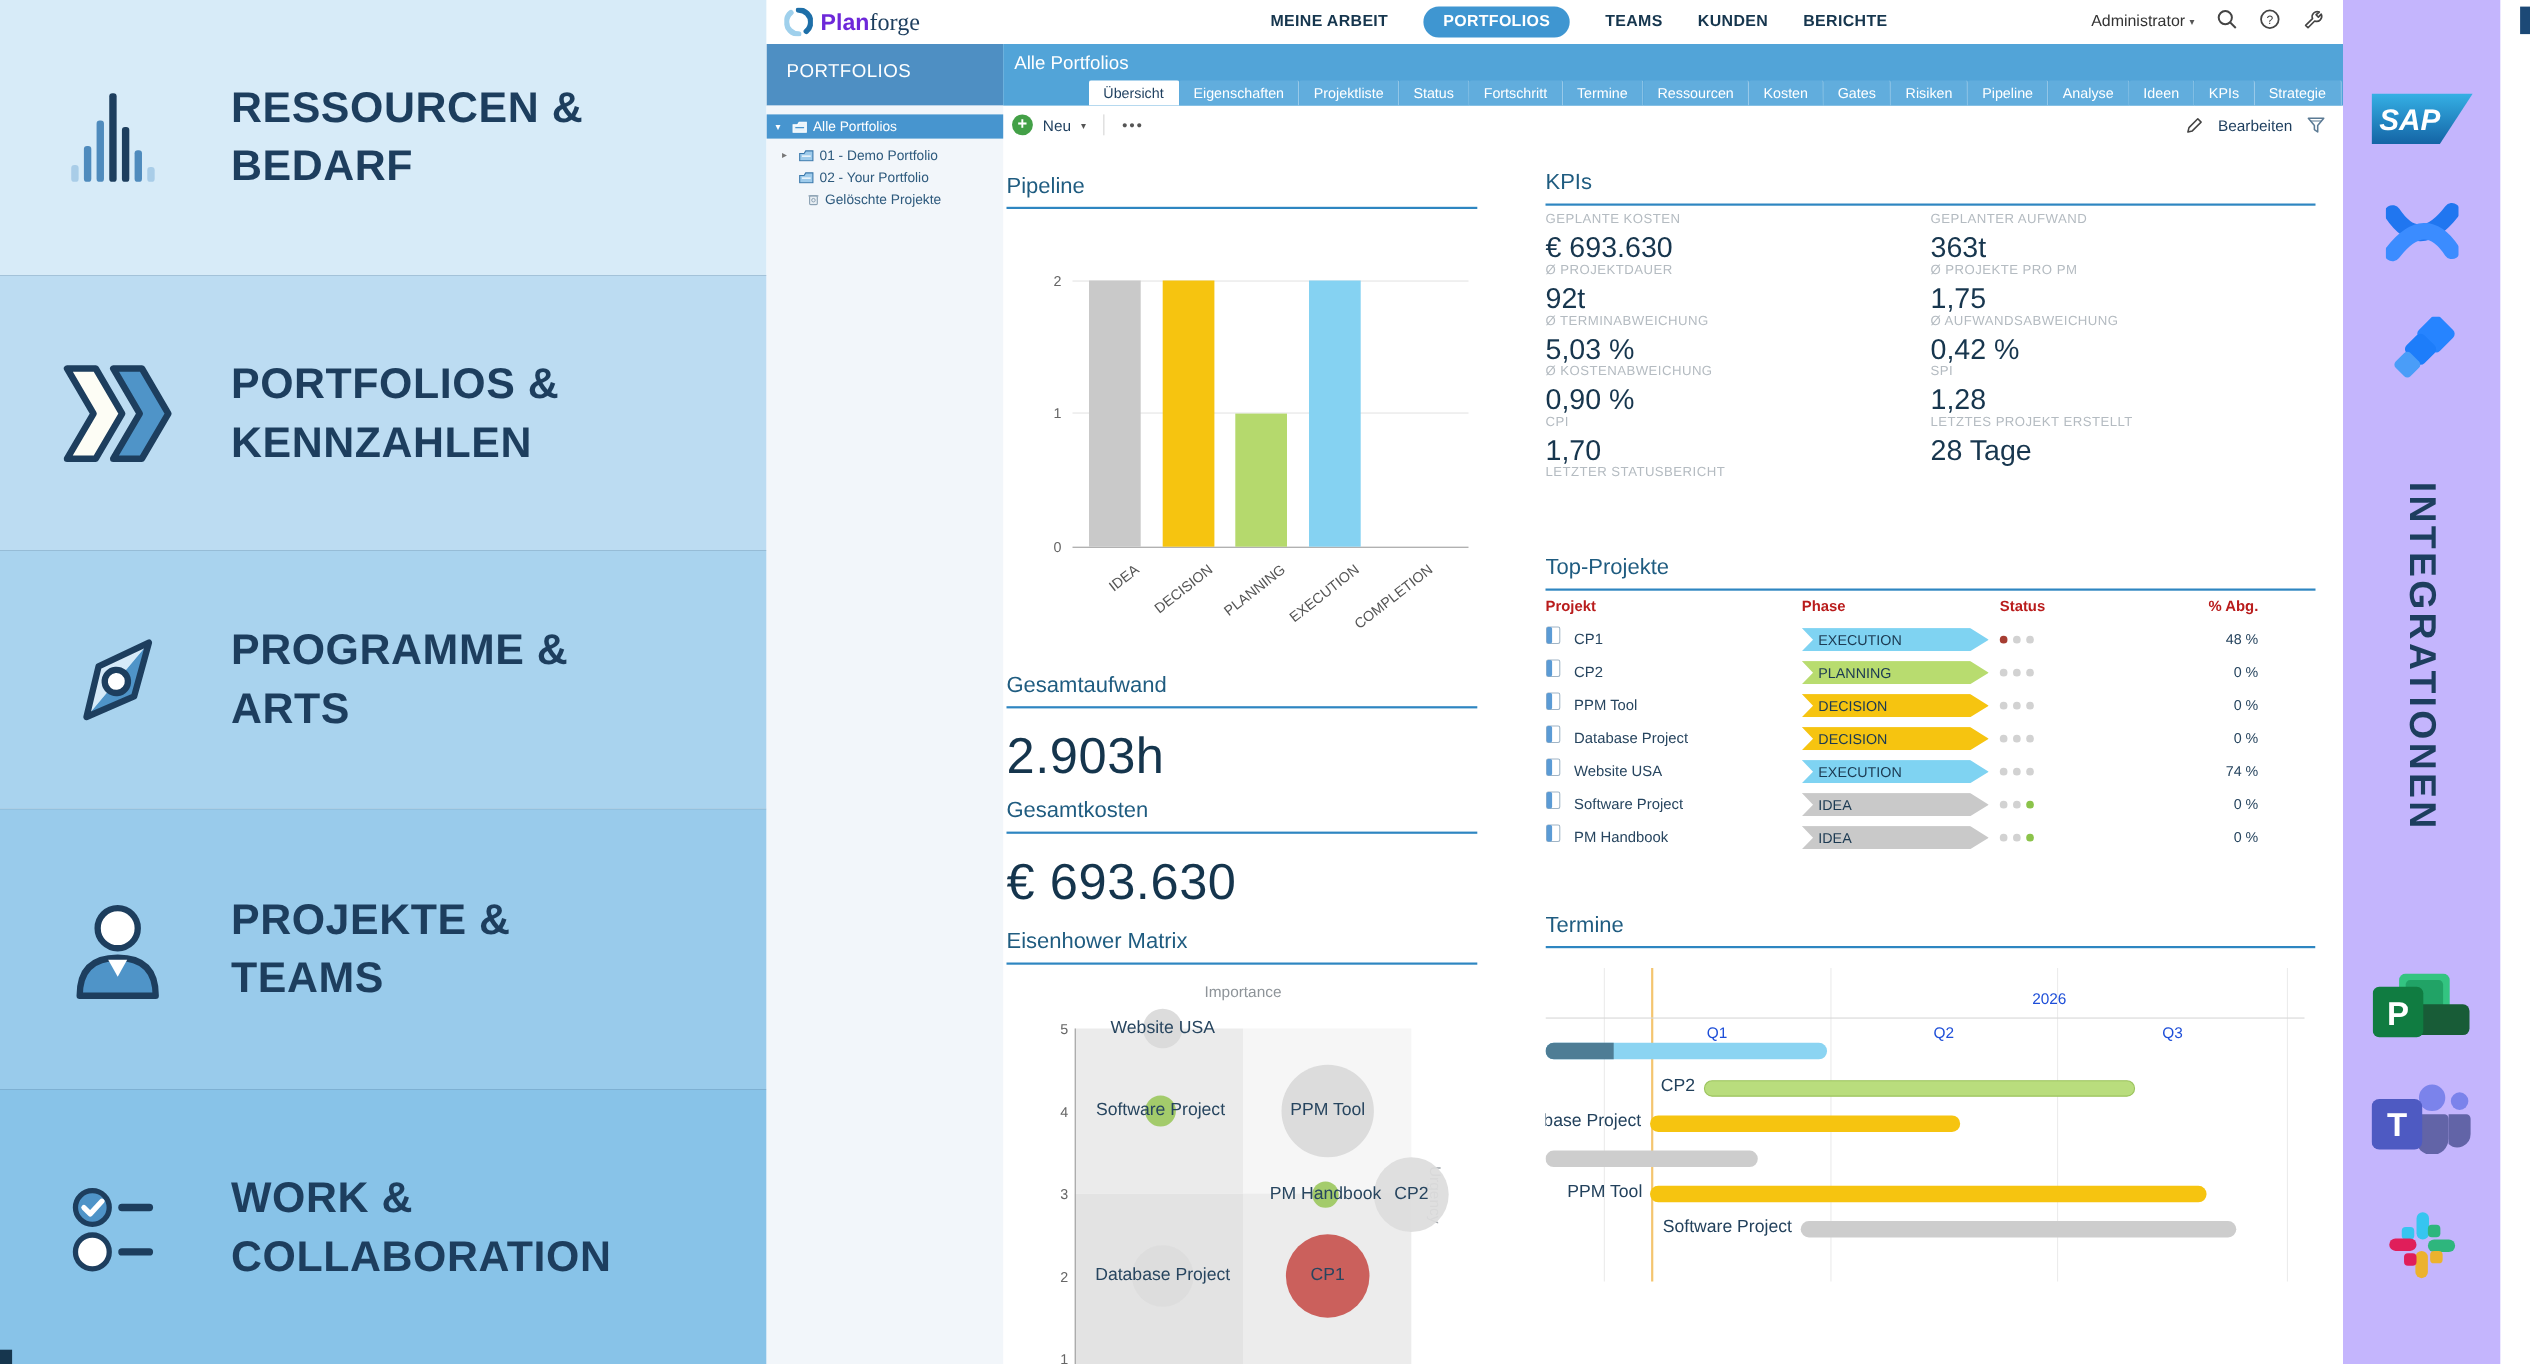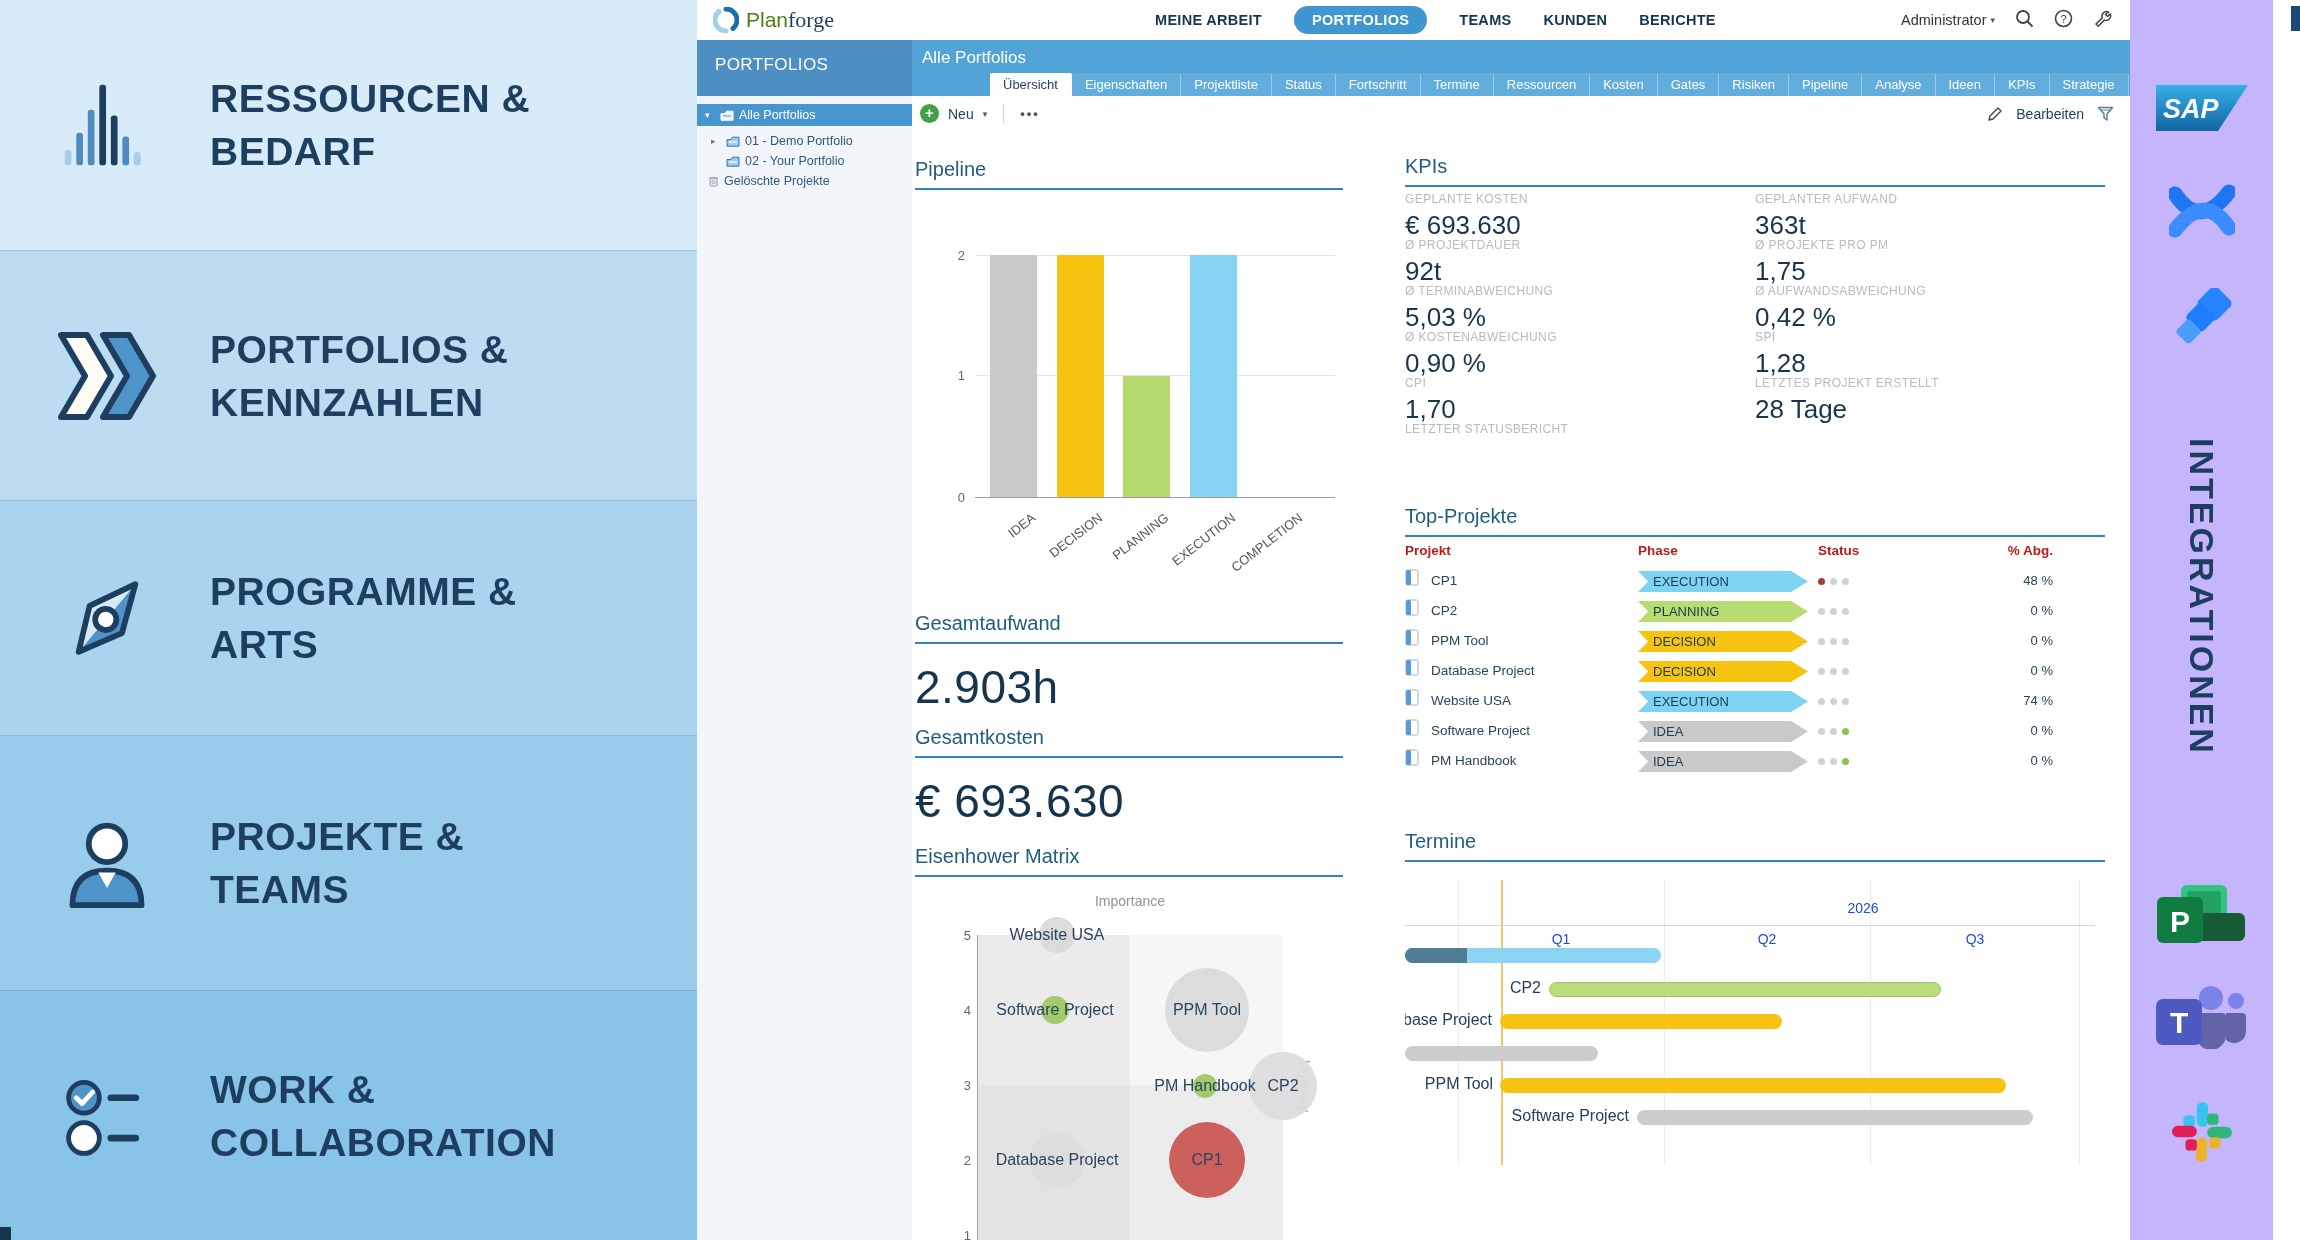--- a/index.html
+++ b/index.html
@@ -10,21 +10,21 @@
   .promo { position:absolute; left:0; top:0; width:697px; height:1240px; }
   .prow { position:absolute; left:0; width:697px; display:flex; align-items:center; border-top:1px solid rgba(100,130,155,.28); }
   .prow:first-child { border-top:none; }
   .picon { position:absolute; left:52px; width:110px; display:flex; justify-content:center; }
   .ptext { position:absolute; left:210px; font-size:39px; font-weight:700; color:#1d3e5e; line-height:53px; letter-spacing:.5px; }
 
   
   .app { position:absolute; left:697px; top:0; width:1433px; height:1240px; background:#fff; }
   .topnav { position:absolute; left:0; top:0; width:1433px; height:40px; background:#fff; }
   .brand { position:absolute; left:16px; top:7px; display:flex; align-items:center; gap:7px; }
-  .brand-plan { font-size:21px; font-weight:400; color:#4d7c0f; }
+  .brand-plan { font-size:21px; font-weight:700; color:#6d28d9; }
   .brand-forge { font-family:"Liberation Serif", serif; font-size:22px; color:#1d3e5e; }
   .nav-items { position:absolute; left:458px; top:0; height:40px; display:flex; align-items:center; gap:32px; }
   .nav-item { font-size:14.5px; font-weight:700; color:#16364e; letter-spacing:.3px; cursor:pointer; }
   .nav-item.active { background:#3f96d1; color:#fff; padding:6px 18px; border-radius:15px; }
   .nav-right { position:absolute; right:18px; top:0; height:40px; display:flex; align-items:center; gap:20px; }
   .admin { font-size:14.5px; color:#333; display:flex; align-items:center; gap:4px; }
   .caret { font-size:9px; color:#555; }
 
   .tree-bg { position:absolute; left:0; top:96px; width:215px; height:1144px; background:#f2f6fa; }
   .tree-head { position:absolute; left:0; top:40px; width:215px; height:56px; background:#4e8fc3; color:#fff; font-size:17px; letter-spacing:.4px; padding:15px 0 0 18px; }
@@ -247,21 +247,21 @@
         </svg>
       <span>01 - Demo Portfolio</span>
     </div>
     <div class="tree-item" style="top:150px;padding-left:29px;">
       <svg width="14" height="11" viewBox="0 0 14 11">
           <path d="M1,3.5 h4 l1.5,-2.3 h6.5 v9 h-12 z" fill="#9ecbeb" stroke="#3a78ab" stroke-width="1"></path>
           <line x1="3" y1="6" x2="11" y2="6" stroke="#fff" stroke-width="1.2"></line>
         </svg>
       <span>02 - Your Portfolio</span>
     </div>
-    <div class="tree-item" style="top:170px;padding-left:11px;">
+    <div class="tree-item" style="top:170px;padding-left:37px;">
       <svg width="11" height="12" viewBox="0 0 11 12">
           <rect x="2" y="3" width="7" height="8" rx="1" fill="#e8eef3" stroke="#8aa0b2" stroke-width="1"></rect>
           <line x1="1" y1="3" x2="10" y2="3" stroke="#8aa0b2" stroke-width="1.2"></line>
           <circle cx="5.5" cy="7" r="1.6" fill="none" stroke="#8aa0b2" stroke-width=".9"></circle>
         </svg>
       <span>Gelöschte Projekte</span>
     </div>
 
     <div class="toolbar-left">
       <span class="plus-btn">+</span>

